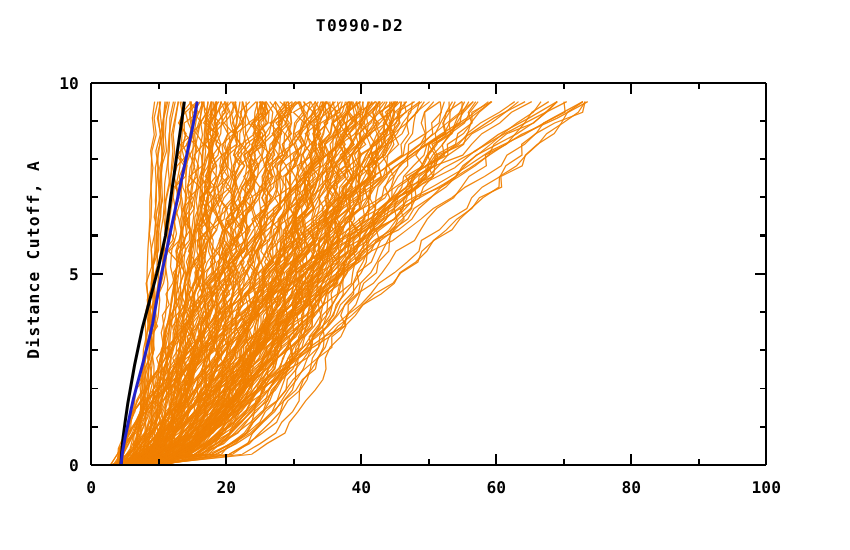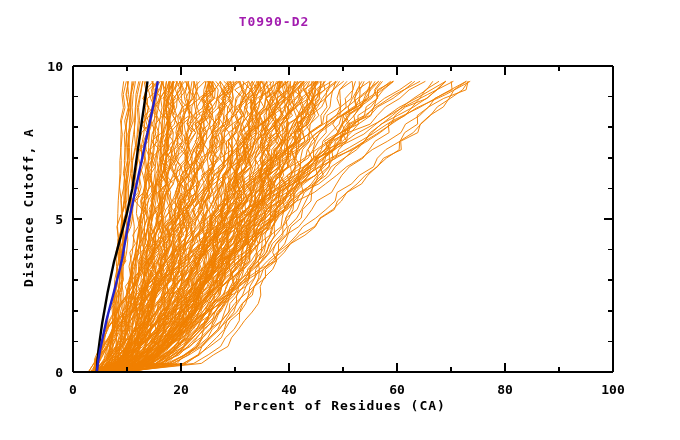--- a/index.html
+++ b/index.html
@@ -1,22 +1,22 @@
 <!DOCTYPE html>
 <html><head>
 <meta charset="utf-8">
 <style>
   html,body{margin:0;padding:0;background:#ffffff;}
   body{width:680px;height:440px;overflow:hidden;
        font-family:"DejaVu Sans Mono","Liberation Mono",monospace;}
   #stage{position:relative;width:680px;height:440px;background:#ffffff;}
   #chart-title{
-    position:absolute;left:0;top:14px;width:548px;text-align:center;
+    position:absolute;left:14px;top:14px;width:548px;text-align:center;
     font-family:"DejaVu Sans Mono","Liberation Mono",monospace;
-    font-size:13px;font-weight:bold;color:#a21caf;letter-spacing:1px;
+    font-size:13px;font-weight:bold;color:#000000;letter-spacing:1px;
   }
   #xlabel{
     position:absolute;left:0;top:398px;width:680px;text-align:center;
     font-family:"DejaVu Sans Mono","Liberation Mono",monospace;
     font-size:13px;font-weight:bold;color:#000;letter-spacing:1px;
   }
   #ylabel{
     position:absolute;left:-62px;top:200px;width:180px;text-align:center;
     transform:rotate(-90deg);transform-origin:center center;
     font-family:"DejaVu Sans Mono","Liberation Mono",monospace;
@@ -27,21 +27,20 @@
     font-family:"DejaVu Sans Mono","Liberation Mono",monospace;
     font-size:13px;font-weight:bold;fill:#000;
   }
 </style>
 </head>
 <body>
 
 <div id="stage">
 
   <div id="chart-title">T0990-D2</div>
-  <div id="xlabel">Percent of Residues (CA)</div>
   <div id="ylabel">Distance Cutoff, A</div>
 
   <svg id="plot-svg" width="680" height="440">
     <g id="ensemble-group">
         <polyline points="117.0,372.0 126.4,363.4 132.8,354.9 134.3,346.4 134.6,337.8 135.9,329.3 137.5,320.7 141.3,312.1 142.2,303.6 140.6,295.1 141.8,286.5 144.5,277.9 142.1,269.4 142.4,260.9 145.3,252.3 142.0,243.8 144.7,235.2 144.2,226.7 147.1,218.1 146.2,209.6 144.4,201.0 151.5,192.4 151.8,183.9 149.0,175.3 146.8,166.8 149.8,158.2 146.2,149.7 145.3,141.2 148.6,132.6 151.9,124.1 156.1,115.5 147.5,106.9 147.4,98.4 158.9,89.8 151.5,81.3" fill="none" stroke="#F08000" stroke-width="1" opacity="0.95"></polyline>
         <polyline points="99.8,372.0 111.1,363.4 113.9,354.9 118.9,346.4 121.2,337.8 121.1,329.3 124.6,320.7 127.1,312.1 128.5,303.6 128.1,295.1 125.3,286.5 131.3,277.9 131.5,269.4 131.1,260.9 129.9,252.3 135.3,243.8 132.8,235.2 138.1,226.7 140.2,218.1 142.3,209.6 135.0,201.0 143.5,192.4 144.8,183.9 143.1,175.3 140.2,166.8 143.2,158.2 141.3,149.7 139.3,141.2 141.7,132.6 149.6,124.1 146.3,115.5 148.9,106.9 142.8,98.4 148.1,89.8 145.3,81.3" fill="none" stroke="#F08000" stroke-width="1" opacity="0.95"></polyline>
         <polyline points="113.8,372.0 122.1,363.4 124.0,354.9 128.9,346.4 130.7,337.8 129.3,329.3 132.8,320.7 133.3,312.1 135.6,303.6 133.6,295.1 133.9,286.5 134.8,277.9 135.2,269.4 135.3,260.9 136.1,252.3 142.5,243.8 143.4,235.2 141.4,226.7 138.7,218.1 145.2,209.6 141.7,201.0 144.0,192.4 145.5,183.9 144.5,175.3 146.6,166.8 145.4,158.2 140.0,149.7 148.4,141.2 149.6,132.6 142.7,124.1 146.8,115.5 148.5,106.9 143.4,98.4 146.0,89.8 153.1,81.3" fill="none" stroke="#F08000" stroke-width="1" opacity="0.95"></polyline>
         <polyline points="93.3,372.0 95.2,363.4 98.3,354.9 102.7,346.4 103.8,337.8 108.0,329.3 109.1,320.7 113.7,312.1 113.1,303.6 115.8,295.1 120.0,286.5 119.4,277.9 119.5,269.4 124.7,260.9 121.8,252.3 125.1,243.8 126.8,235.2 129.0,226.7 131.0,218.1 130.4,209.6 130.8,201.0 138.1,192.4 139.4,183.9 139.7,175.3 142.6,166.8 145.1,158.2 144.4,149.7 143.5,141.2 147.2,132.6 141.3,124.1 149.7,115.5 153.8,106.9 153.7,98.4 151.5,89.8 158.2,81.3" fill="none" stroke="#F08000" stroke-width="1" opacity="0.95"></polyline>
         <polyline points="130.3,372.0 137.6,363.4 139.6,354.9 139.8,346.4 141.9,337.8 142.9,329.3 144.0,320.7 143.8,312.1 149.2,303.6 145.2,295.1 146.4,286.5 149.0,277.9 147.9,269.4 148.9,260.9 153.0,252.3 149.2,243.8 154.9,235.2 150.7,226.7 151.7,218.1 149.1,209.6 152.3,201.0 156.0,192.4 151.5,183.9 151.6,175.3 151.3,166.8 151.3,158.2 150.1,149.7 157.7,141.2 155.0,132.6 156.0,124.1 156.7,115.5 152.9,106.9 161.3,98.4 154.9,89.8 160.2,81.3" fill="none" stroke="#F08000" stroke-width="1" opacity="0.95"></polyline>
         <polyline points="102.8,372.0 111.4,363.4 112.9,354.9 117.2,346.4 119.4,337.8 124.1,329.3 124.5,320.7 127.1,312.1 127.7,303.6 130.0,295.1 128.6,286.5 132.0,277.9 131.2,269.4 133.5,260.9 140.1,252.3 141.1,243.8 141.2,235.2 144.8,226.7 144.5,218.1 143.0,209.6 140.9,201.0 147.6,192.4 145.1,183.9 150.1,175.3 146.2,166.8 154.0,158.2 149.6,149.7 152.8,141.2 155.8,132.6 151.9,124.1 149.2,115.5 153.7,106.9 155.2,98.4 159.3,89.8 162.3,81.3" fill="none" stroke="#F08000" stroke-width="1" opacity="0.95"></polyline>

